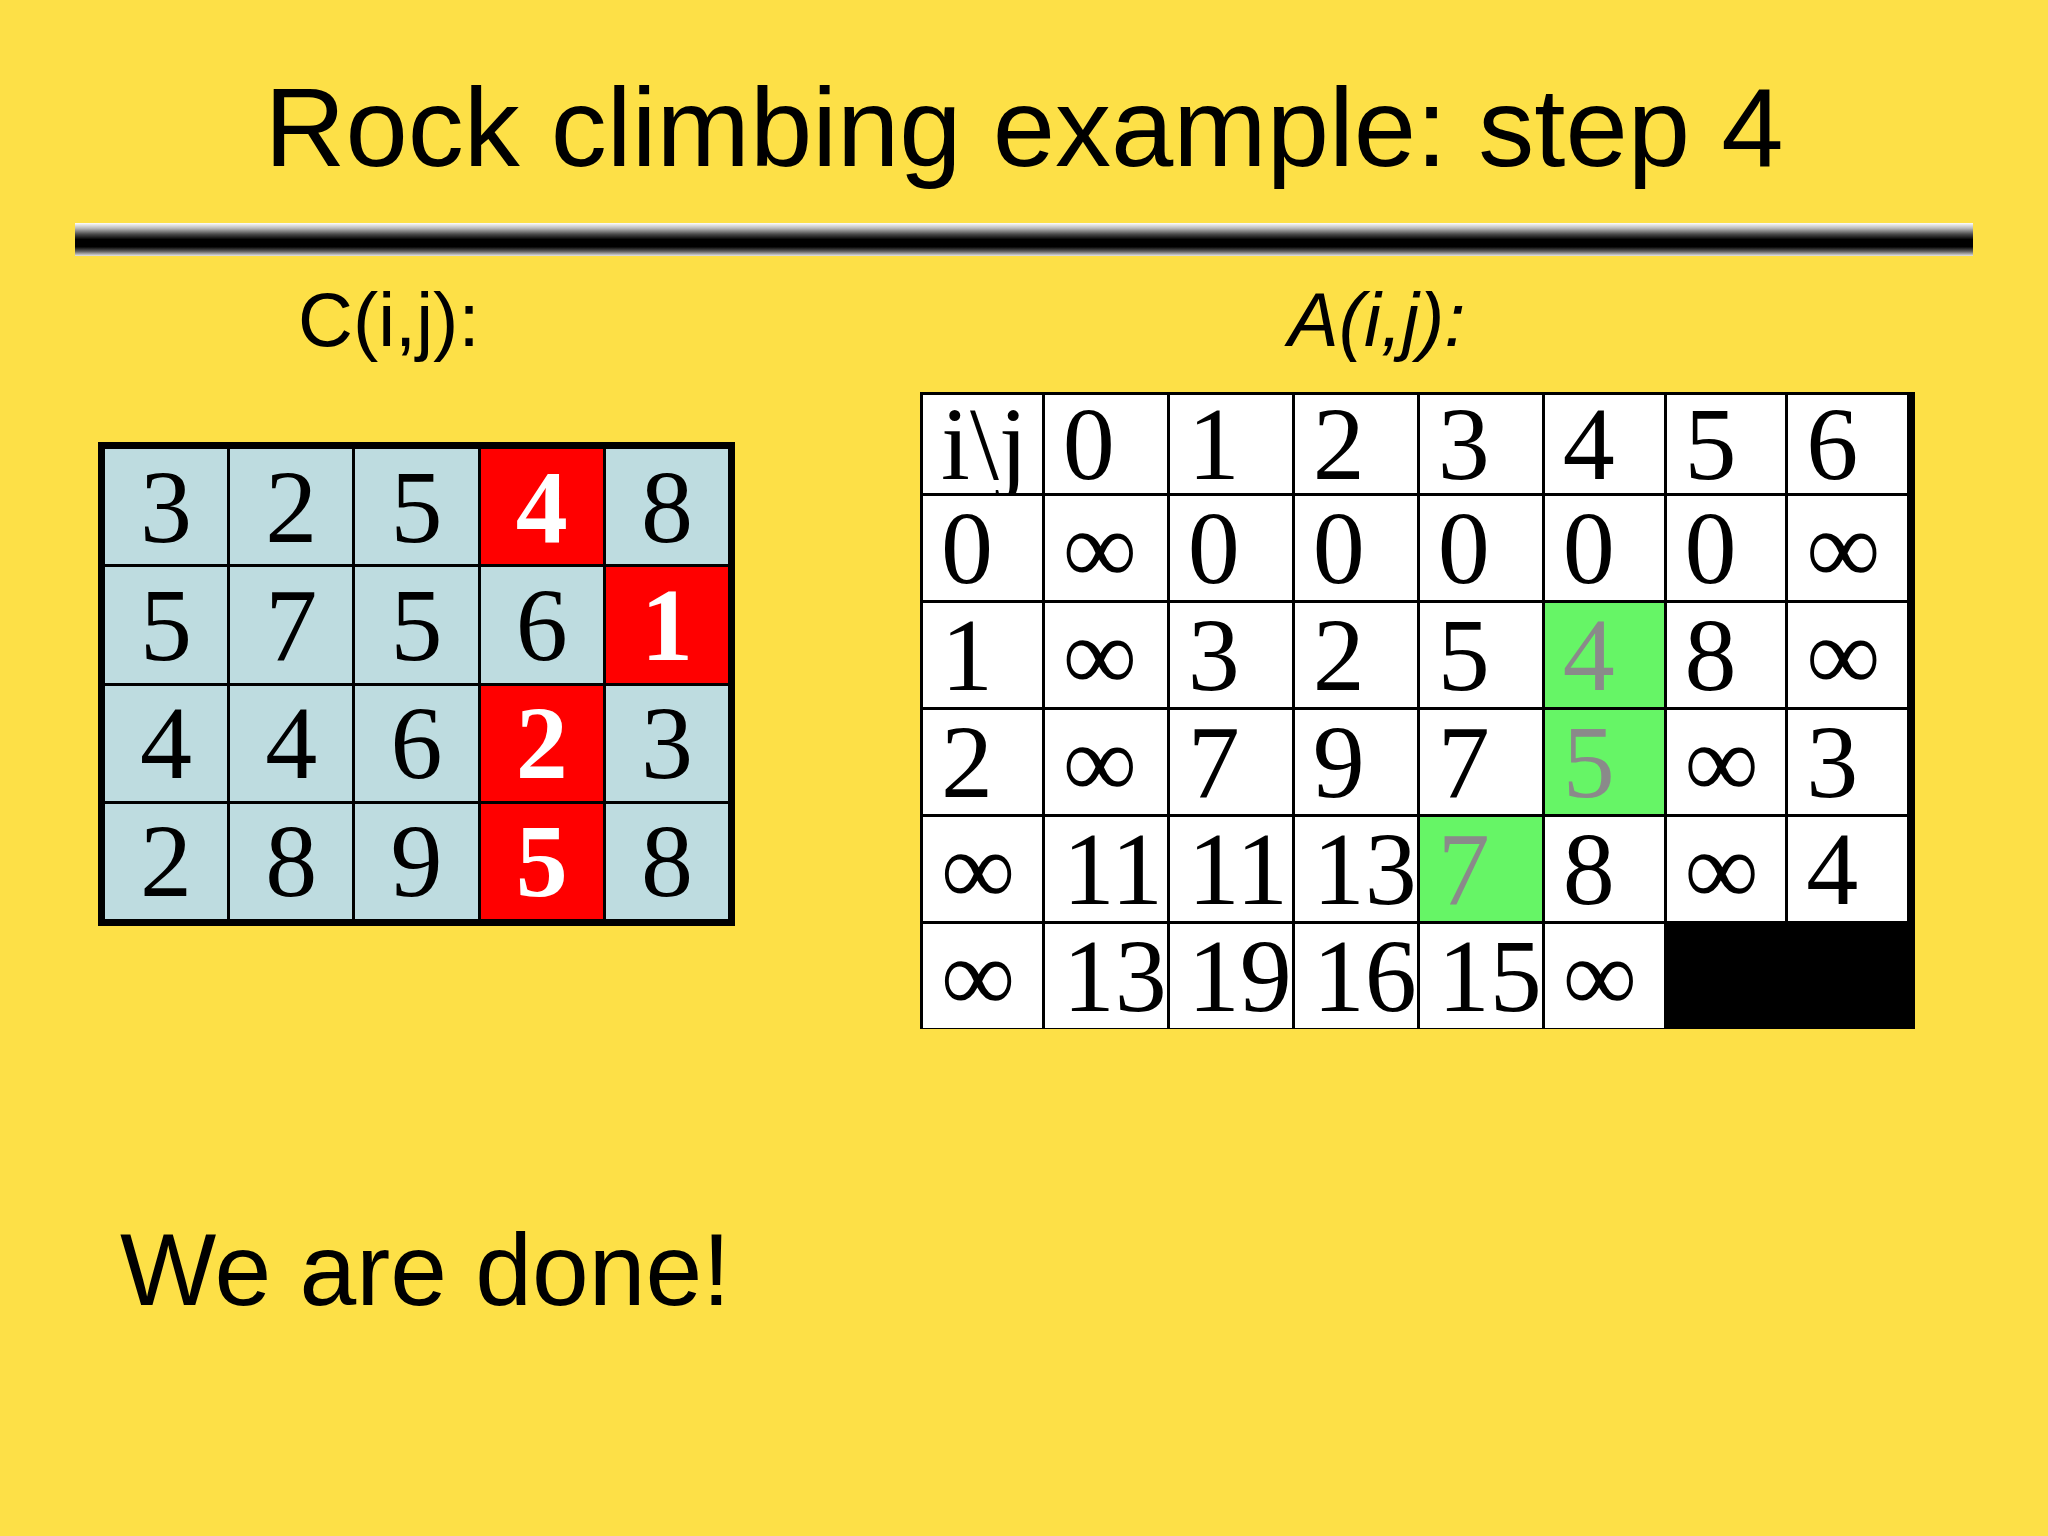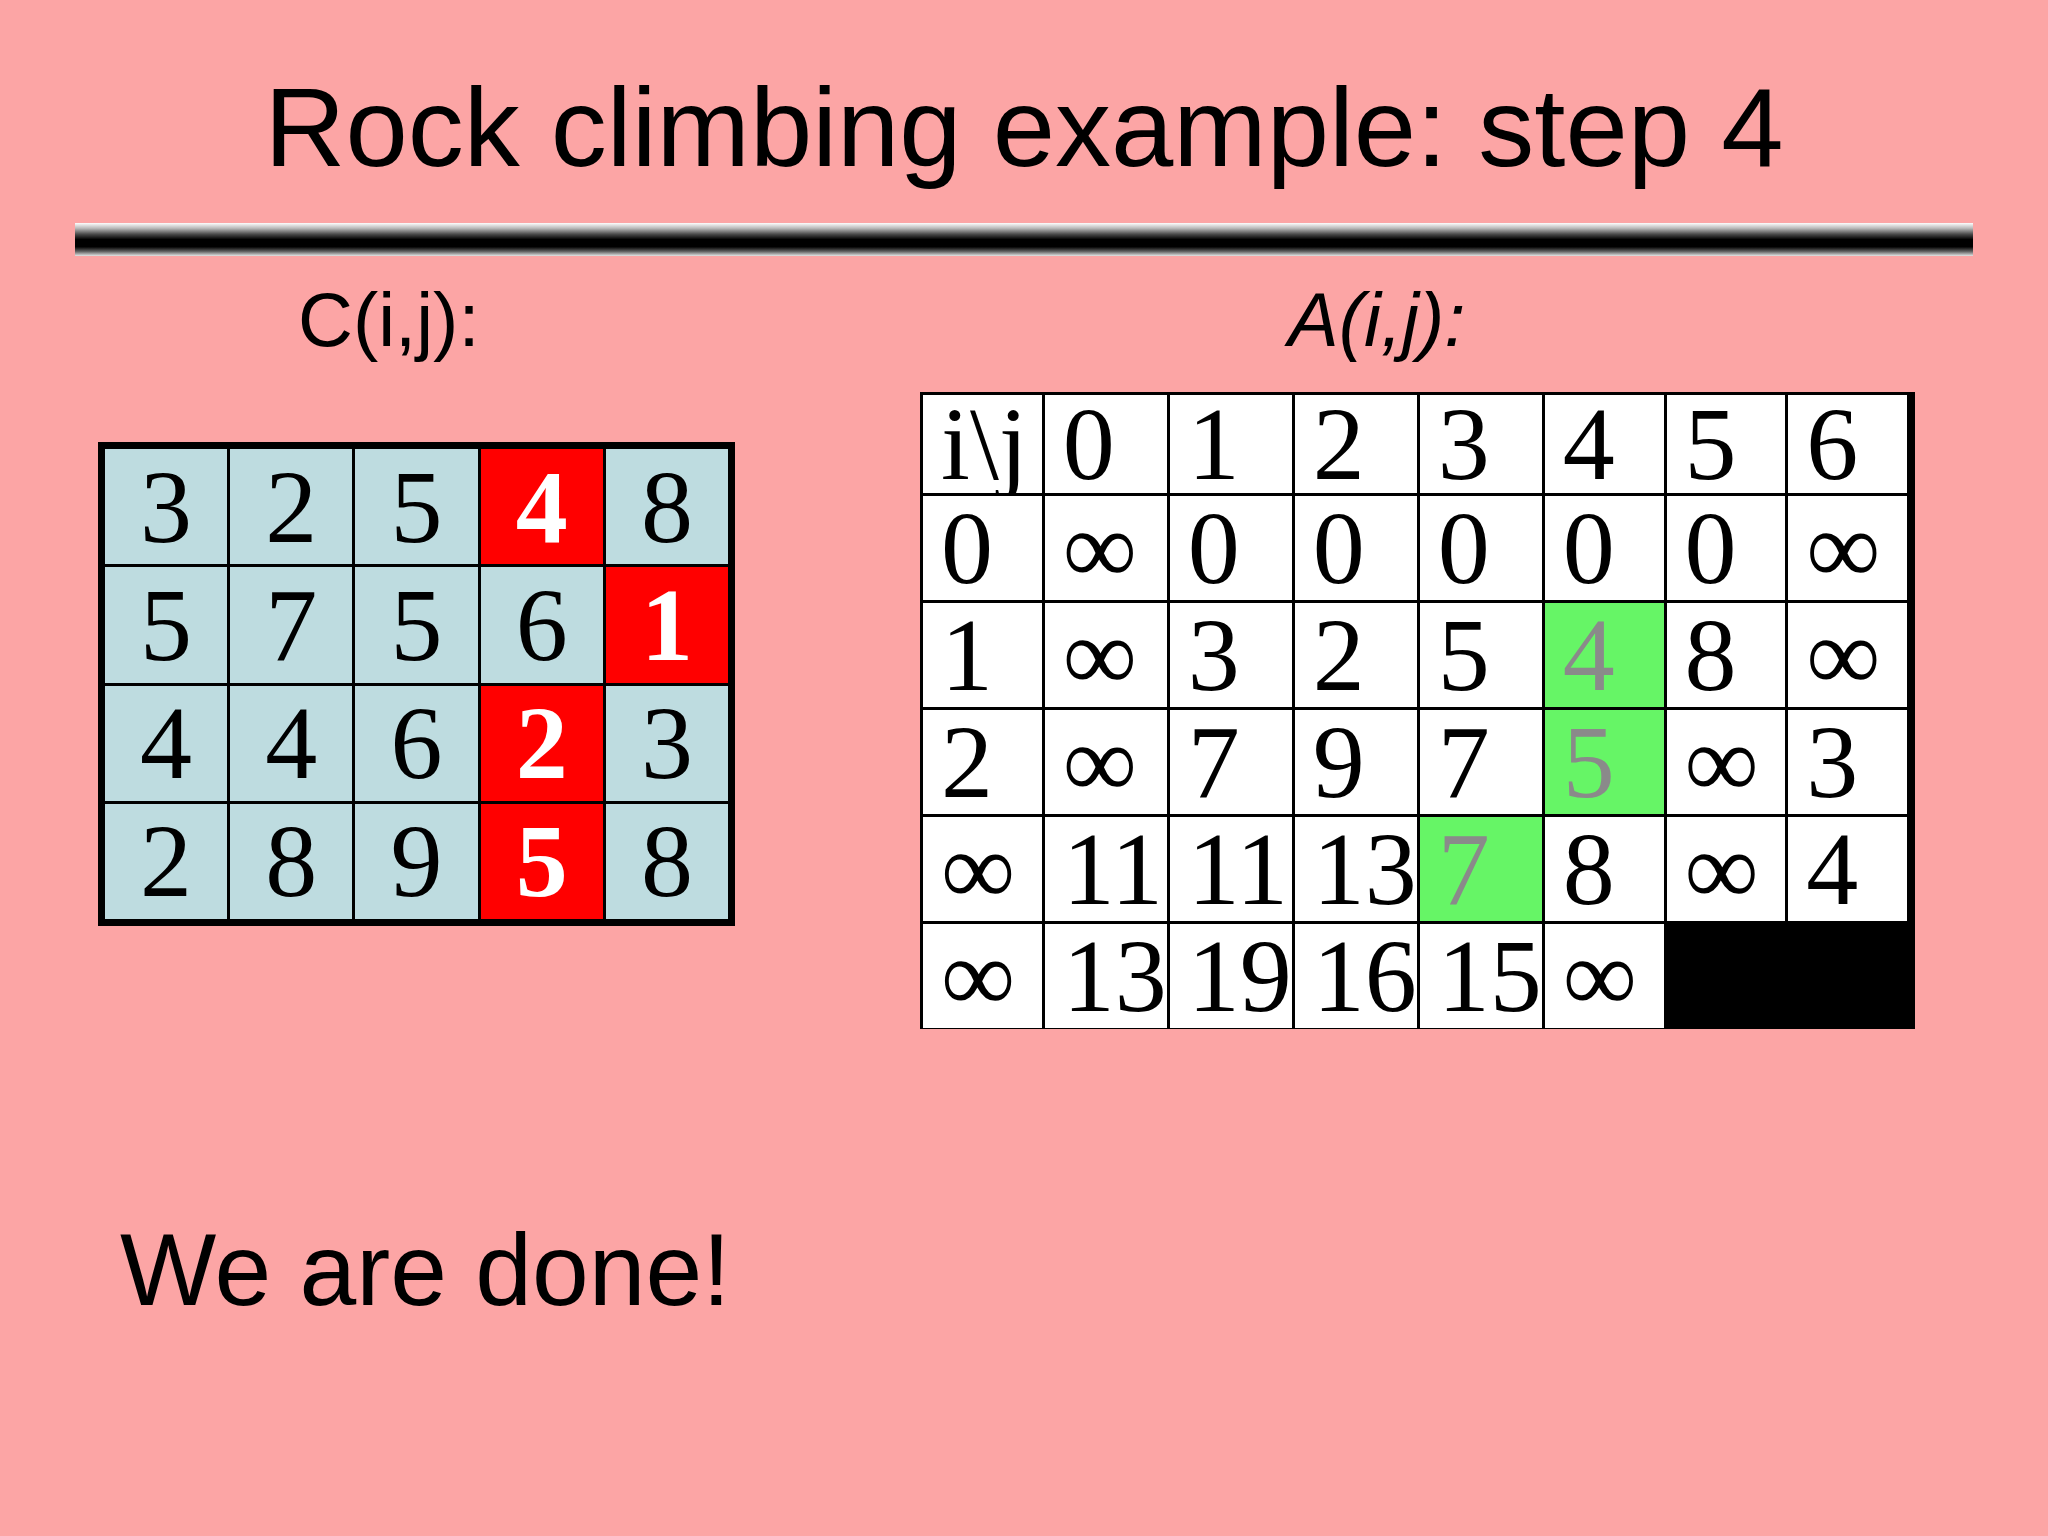--- a/index.html
+++ b/index.html
@@ -1,20 +1,20 @@
 <!DOCTYPE html>
 <html style="--cell-blue: #bedce0; --highlight-red: #ff0000; --highlight-green: #66f566; --gray-text: #8a8a8a;"><head>
 <meta charset="utf-8">
 <style>
   html, body { margin: 0; padding: 0; background: #ffffff; }
   .slide {
     position: relative;
     width: 2048px;
     height: 1536px;
-    background: #fca5a5;
+    background: #fde047;
     overflow: hidden;
     font-family: "Liberation Sans", sans-serif;
     color: #000;
   }
   .title {
     position: absolute;
     left: 0; right: 0;
     top: 64px;
     text-align: center;
     font-size: 112px;

